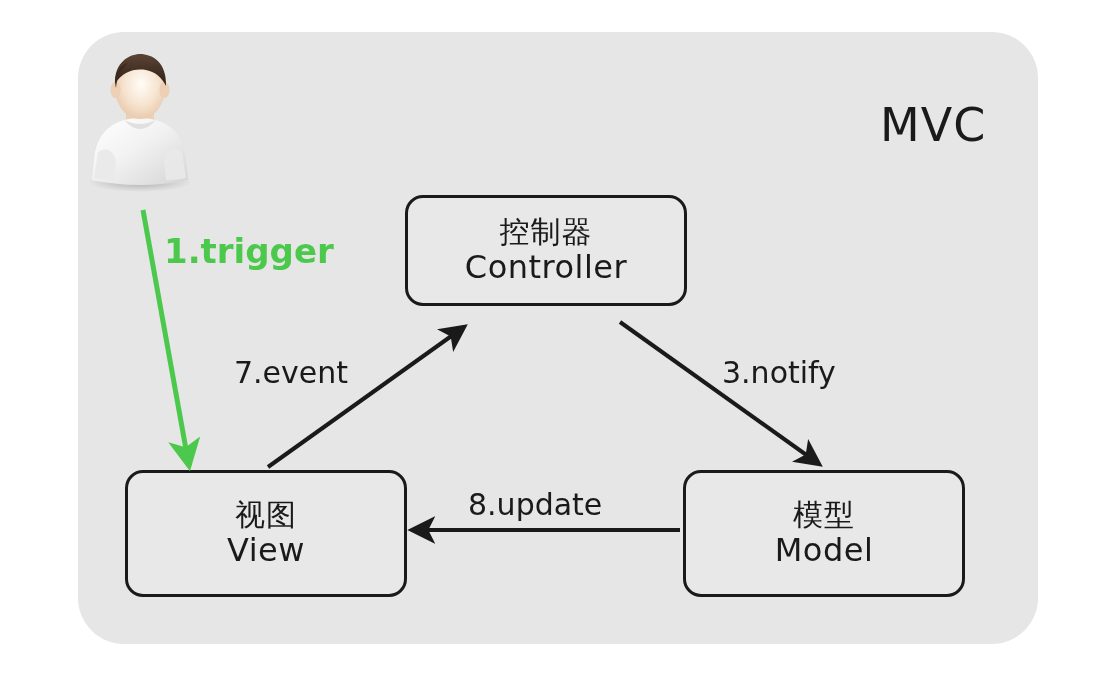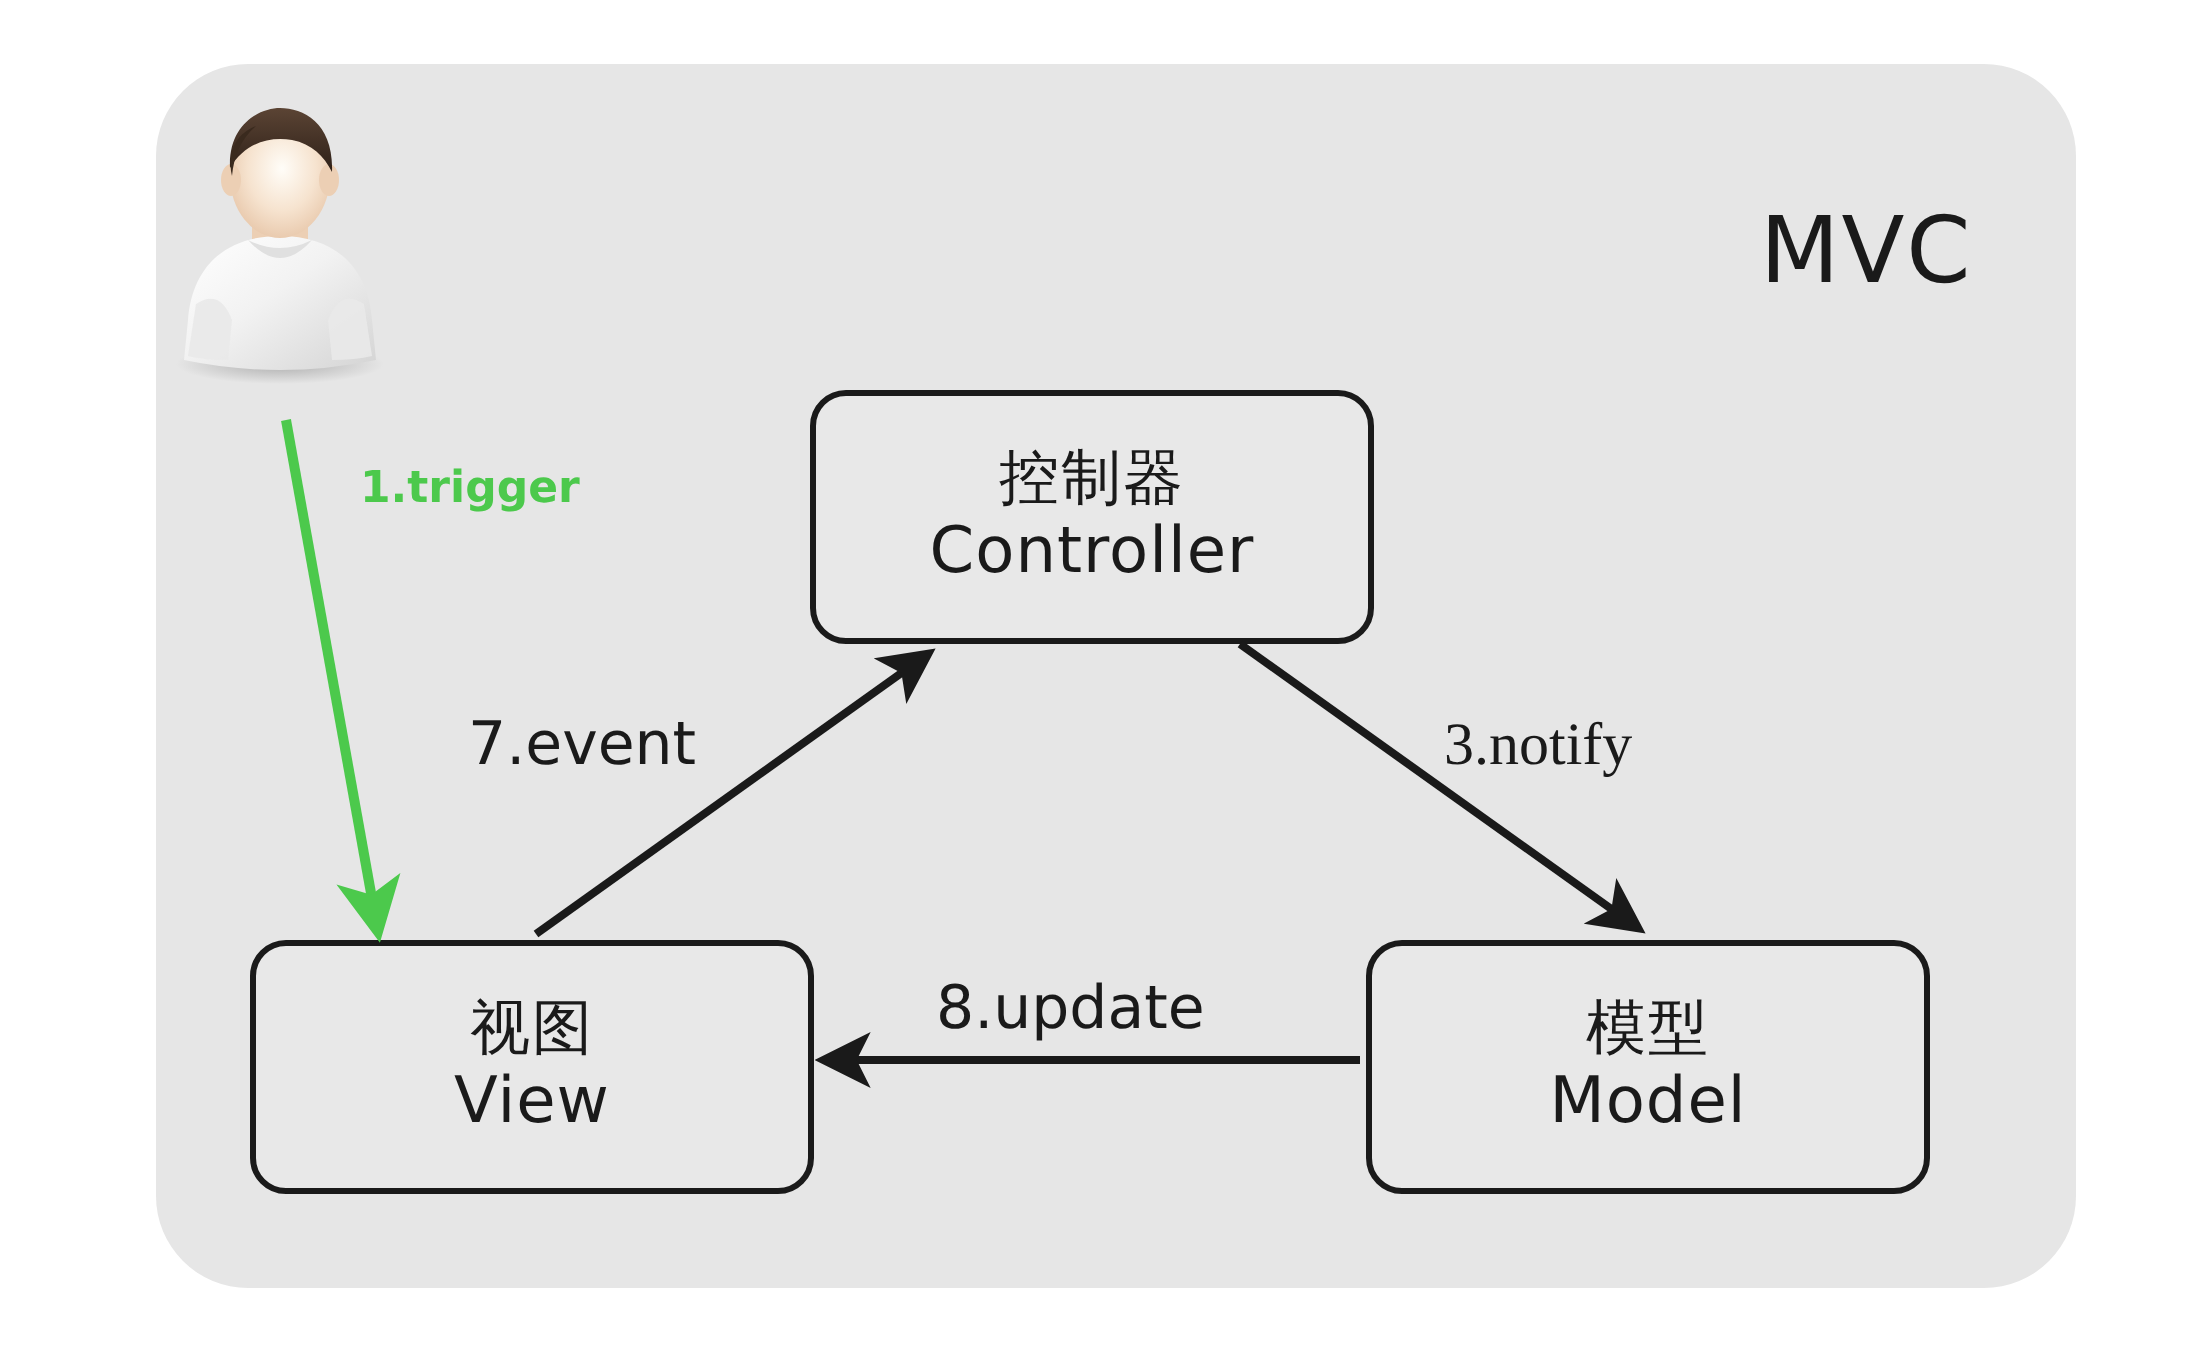--- a/index.html
+++ b/index.html
@@ -71,21 +71,21 @@
     font-size: 30px;
     line-height: 1.12;
     letter-spacing: 1px;
   }
   .node .en {
     font-size: 32px;
     line-height: 1.15;
     letter-spacing: 0.5px;
   }
 
-  #node-controller { left: 405px; top: 195px;  width: 282px; height: 127px; }
+  #node-controller { left: 405px; top: 195px;  width: 282px; height: 111px; }
   #node-view       { left: 125px; top: 470px;  width: 282px; height: 127px; }
   #node-model      { left: 683px; top: 470px;  width: 282px; height: 127px; }
 
   
   #arrows {
     position: absolute;
     left: 0; top: 0;
     width: 1098px;
     height: 678px;
     pointer-events: none;
@@ -93,28 +93,28 @@
 
   
   .edge-label {
     position: absolute;
     font-size: 30px;
     line-height: 1;
     white-space: nowrap;
     color: #1a1a1a;
   }
   #label-trigger {
-    left: 180px;
+    left: 164px;
     top: 234px;
     font-weight: bold;
-    font-size: 22px;
+    font-size: 34px;
     color: #4cc94c;
   }
   #label-event  { left: 234px; top: 358px; }
-  #label-notify { left: 722px; top: 358px; font-family: Liberation Serif, serif; }
+  #label-notify { left: 722px; top: 358px; }
   #label-update { left: 468px; top: 490px; }
 </style>
 </head>
 <body>
 
 <div id="stage">
 
   <div id="panel"></div>
 
   <div id="mvc-title">MVC</div>

